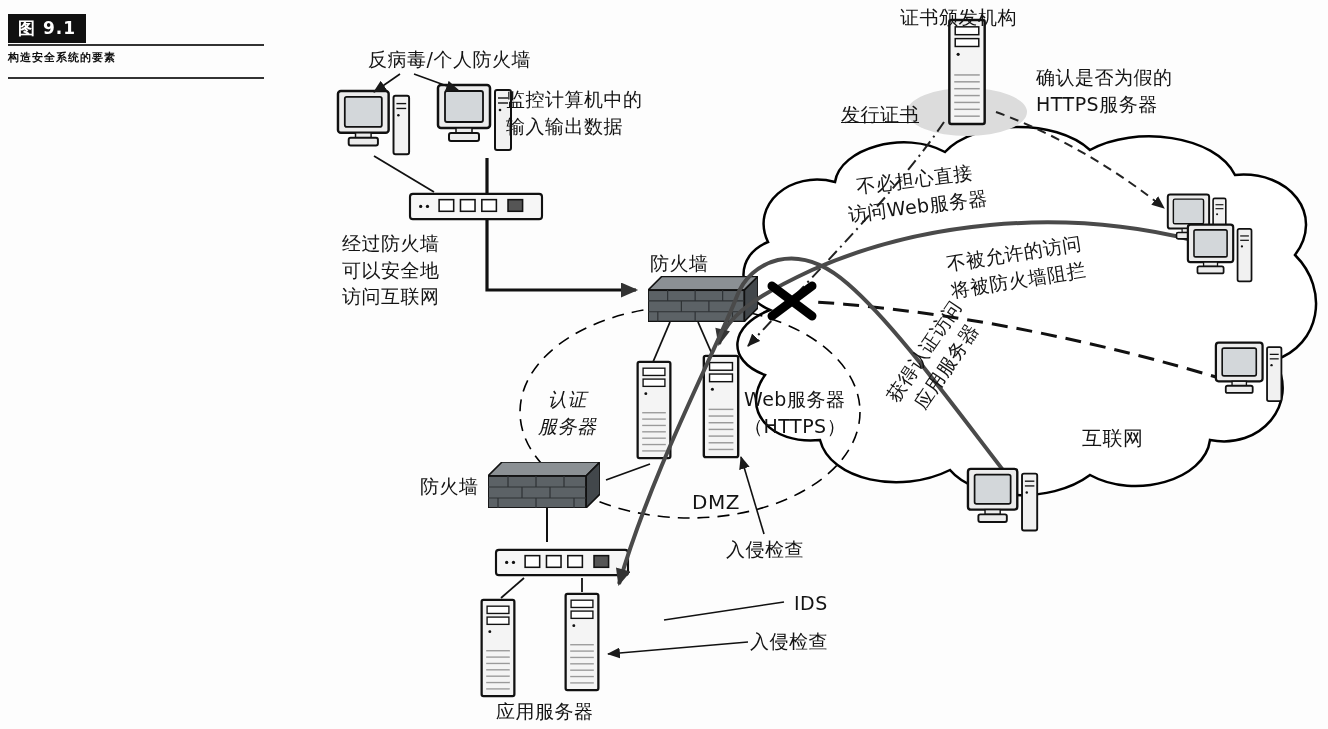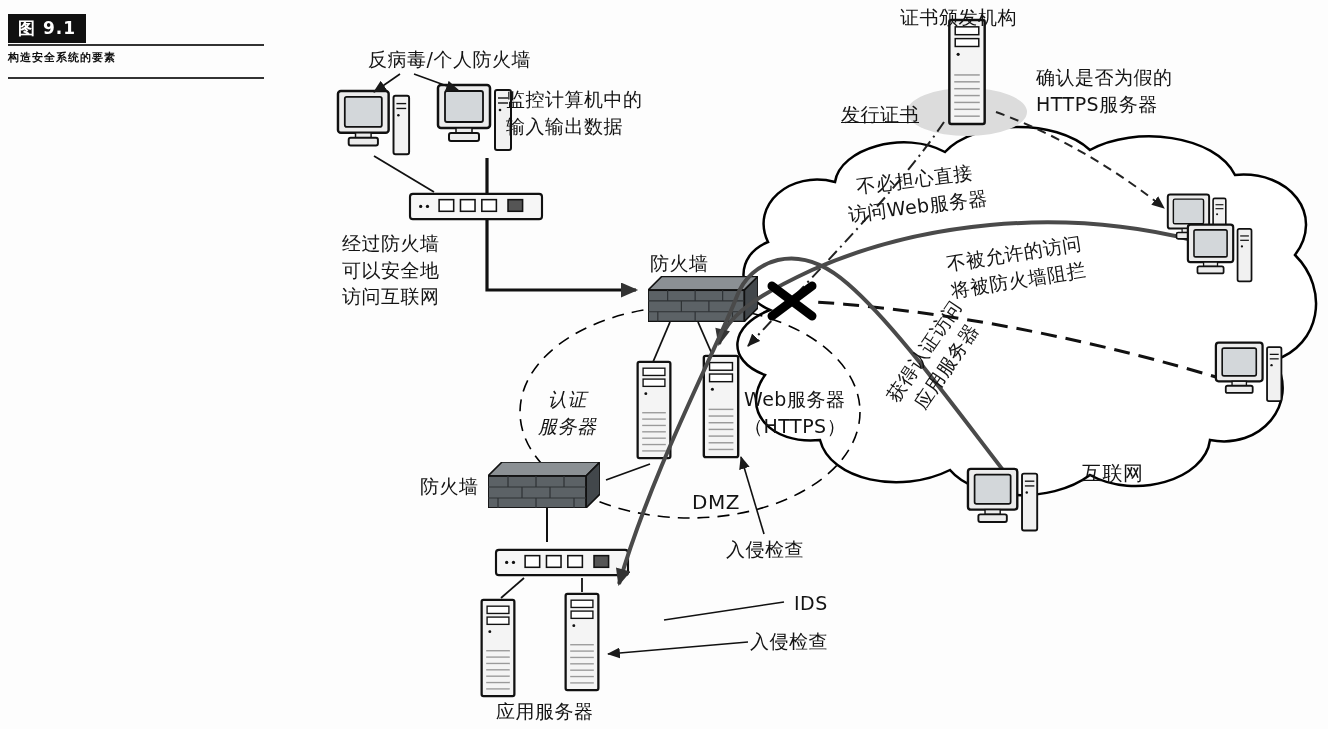--- a/index.html
+++ b/index.html
@@ -166,20 +166,20 @@
 访问Web服务器</div>
   <div class="lbl center" style="left:948px;top:240px;transform:rotate(-9deg);">不被允许的访问
 将被防火墙阻拦</div>
   <div class="lbl center" style="left:860px;top:332px;width:150px;transform:rotate(-56deg);">获得认证访问
 应用服务器</div>
   <div class="lbl center" style="left:538px;top:386px;font-style:italic;">认证
 服务器</div>
   <div class="lbl" style="left:744px;top:386px;">Web服务器
 （HTTPS）</div>
   <div class="lbl big" style="left:692px;top:488px;">DMZ</div>
-  <div class="lbl big" style="left:1082px;top:461px;font-family:Liberation Mono, monospace;">互联网</div>
+  <div class="lbl big" style="left:1082px;top:424px;">互联网</div>
   <div class="lbl" style="left:420px;top:473px;">防火墙</div>
   <div class="lbl" style="left:726px;top:536px;">入侵检查</div>
   <div class="lbl" style="left:794px;top:590px;">IDS</div>
   <div class="lbl" style="left:750px;top:628px;">入侵检查</div>
   <div class="lbl" style="left:496px;top:698px;">应用服务器</div>
 
 </div>
 
 </body></html>

